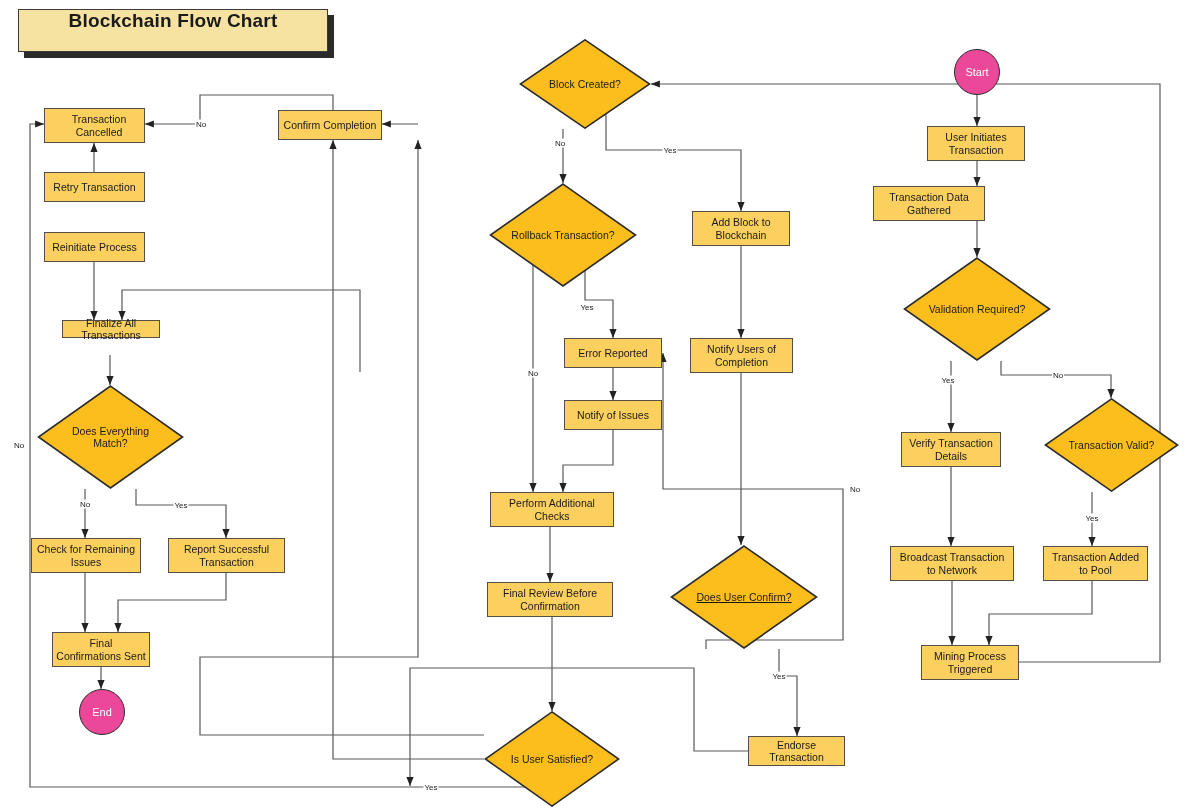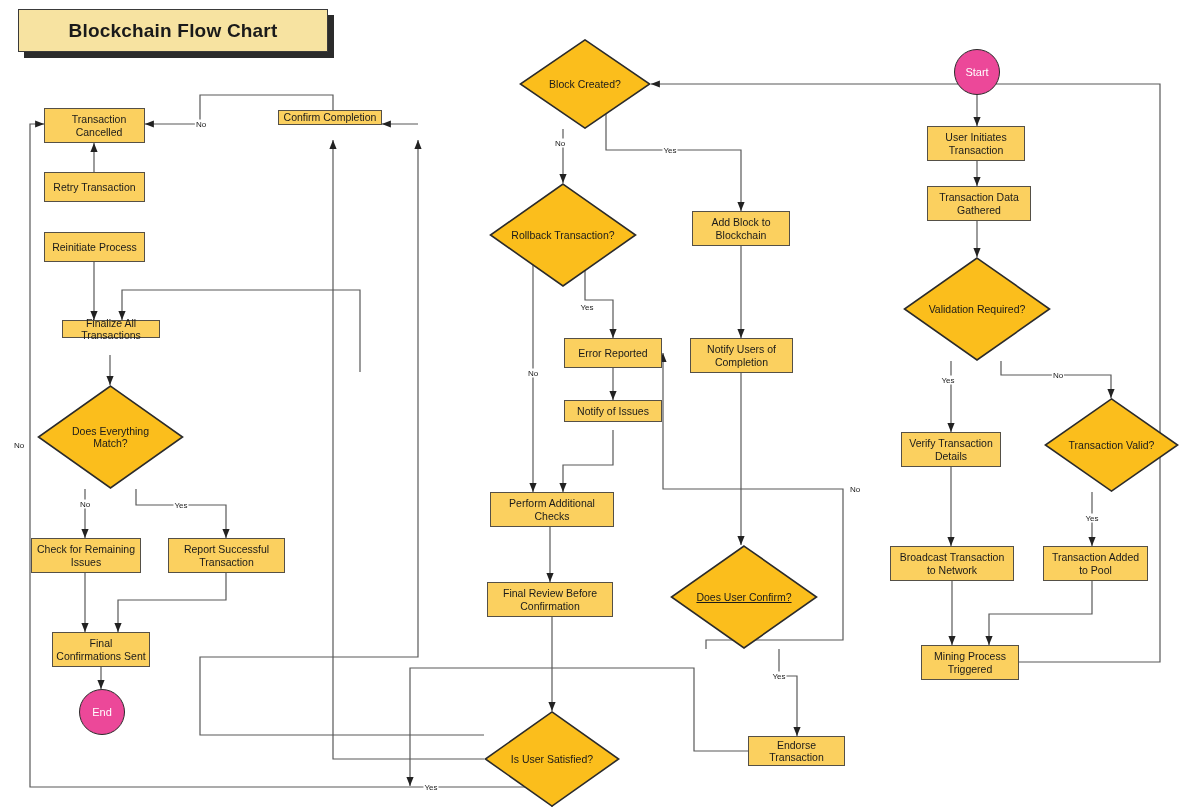--- a/index.html
+++ b/index.html
@@ -28,21 +28,20 @@
   .title-banner {
     position: absolute;
     left: 18px;
     top: 9px;
     width: 310px;
     height: 43px;
     background: #F7E3A1;
     border: 1.5px solid #3a3a3a;
     box-shadow: 6px 6px 0 0 #2b2b2b;
     display: flex;
-    align-items: center;
     justify-content: center;
     box-sizing: border-box;
   }
   .title-banner span {
     font-size: 19px;
     font-weight: bold;
     color: #1a1a1a;
     letter-spacing: 0.2px;
   }
   .node {
@@ -145,21 +144,21 @@
   </svg>
 
   <div class="title-banner">
     <span>Blockchain Flow Chart</span>
   </div>
 
   <div id="node-layer">
       <div class="node process" style="left: 44px; top: 108px; width: 101px; height: 35px; padding-left: 12px;">
         <span>Transaction Cancelled</span>
       </div>
-      <div class="node process" style="left: 278px; top: 110px; width: 104px; height: 15px;">
+      <div class="node process" style="left: 278px; top: 110px; width: 104px; height: 30px;">
         <span>Confirm Completion</span>
       </div>
       <div class="node process" style="left: 44px; top: 172px; width: 101px; height: 30px;">
         <span>Retry Transaction</span>
       </div>
       <div class="node process" style="left: 44px; top: 232px; width: 101px; height: 30px;">
         <span>Reinitiate Process</span>
       </div>
       <div class="node process" style="left: 62px; top: 320px; width: 98px; height: 18px;">
         <span>Finalize All Transactions</span>
@@ -196,21 +195,21 @@
       </div>
       <div class="node process" style="left: 692px; top: 211px; width: 98px; height: 35px;">
         <span>Add Block to Blockchain</span>
       </div>
       <div class="node process" style="left: 564px; top: 338px; width: 98px; height: 30px;">
         <span>Error Reported</span>
       </div>
       <div class="node process" style="left: 690px; top: 338px; width: 103px; height: 35px;">
         <span>Notify Users of Completion</span>
       </div>
-      <div class="node process" style="left: 564px; top: 400px; width: 98px; height: 22px;">
+      <div class="node process" style="left: 564px; top: 400px; width: 98px; height: 30px;">
         <span>Notify of Issues</span>
       </div>
       <div class="node process" style="left: 490px; top: 492px; width: 124px; height: 35px;">
         <span>Perform Additional Checks</span>
       </div>
       <div class="node process" style="left: 487px; top: 582px; width: 126px; height: 35px;">
         <span>Final Review Before Confirmation</span>
       </div>
       <div class="node decision" style="left: 670px; top: 545px; width: 148px; height: 104px; text-decoration: underline;">
         <svg class="dia-shape" viewBox="0 0 100 100" preserveAspectRatio="none">
@@ -226,21 +225,21 @@
       </div>
       <div class="node process" style="left: 748px; top: 736px; width: 97px; height: 30px;">
         <span>Endorse Transaction</span>
       </div>
       <div class="node terminator" style="left: 954px; top: 49px; width: 46px; height: 46px;">
         <span>Start</span>
       </div>
       <div class="node process" style="left: 927px; top: 126px; width: 98px; height: 35px;">
         <span>User Initiates Transaction</span>
       </div>
-      <div class="node process" style="left: 927px; top: 186px; width: 104px; height: 35px;">
+      <div class="node process" style="left: 873px; top: 186px; width: 112px; height: 35px;">
         <span>Transaction Data Gathered</span>
       </div>
       <div class="node decision" style="left: 903px; top: 257px; width: 148px; height: 104px;">
         <svg class="dia-shape" viewBox="0 0 100 100" preserveAspectRatio="none">
           <polygon points="50,1 99,50 50,99 1,50" fill="#FBBE1C" stroke="#2b2b2b" stroke-width="1.6" vector-effect="non-scaling-stroke"></polygon>
         </svg>
         <div class="dia-label">Validation Required?</div>
       </div>
       <div class="node process" style="left: 901px; top: 432px; width: 100px; height: 35px;">
         <span>Verify Transaction Details</span>

